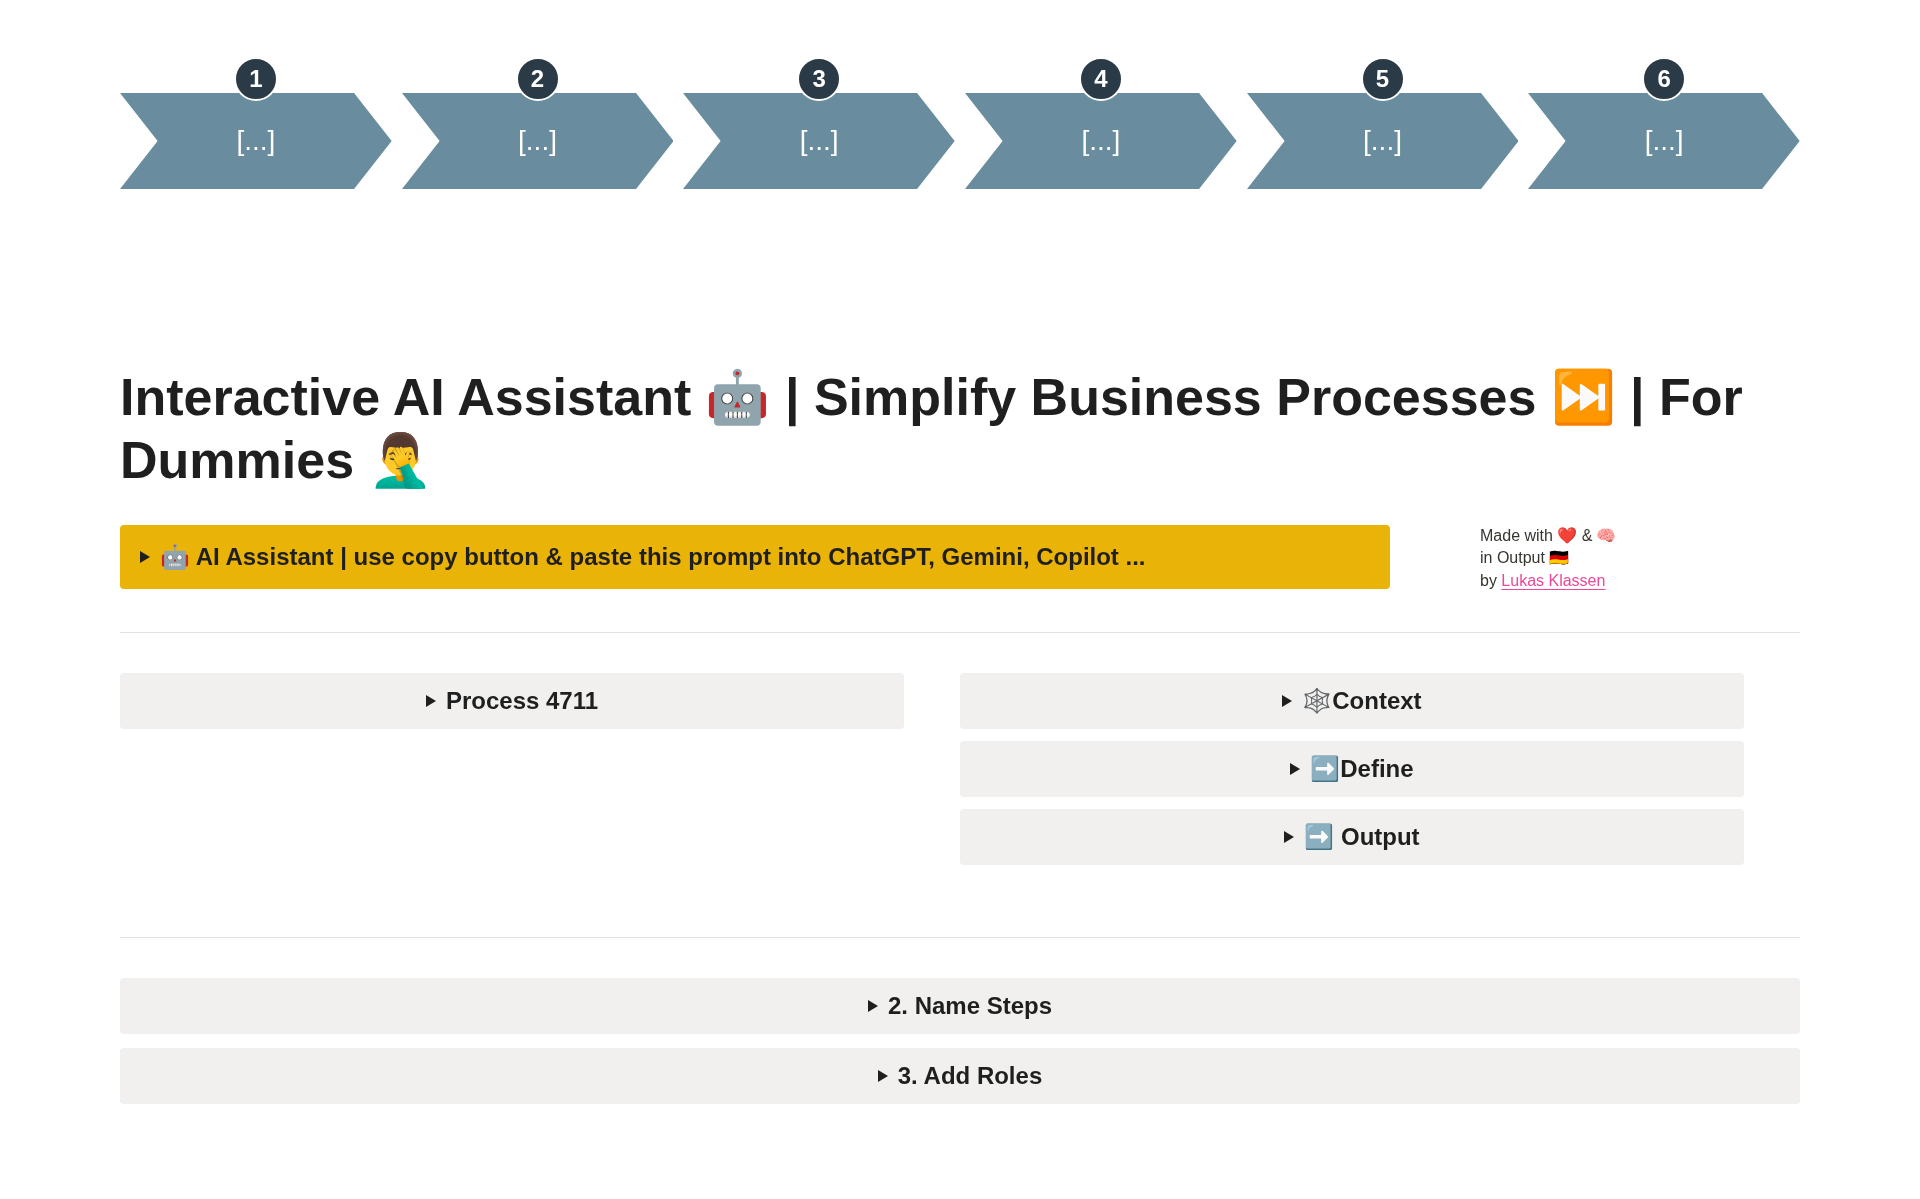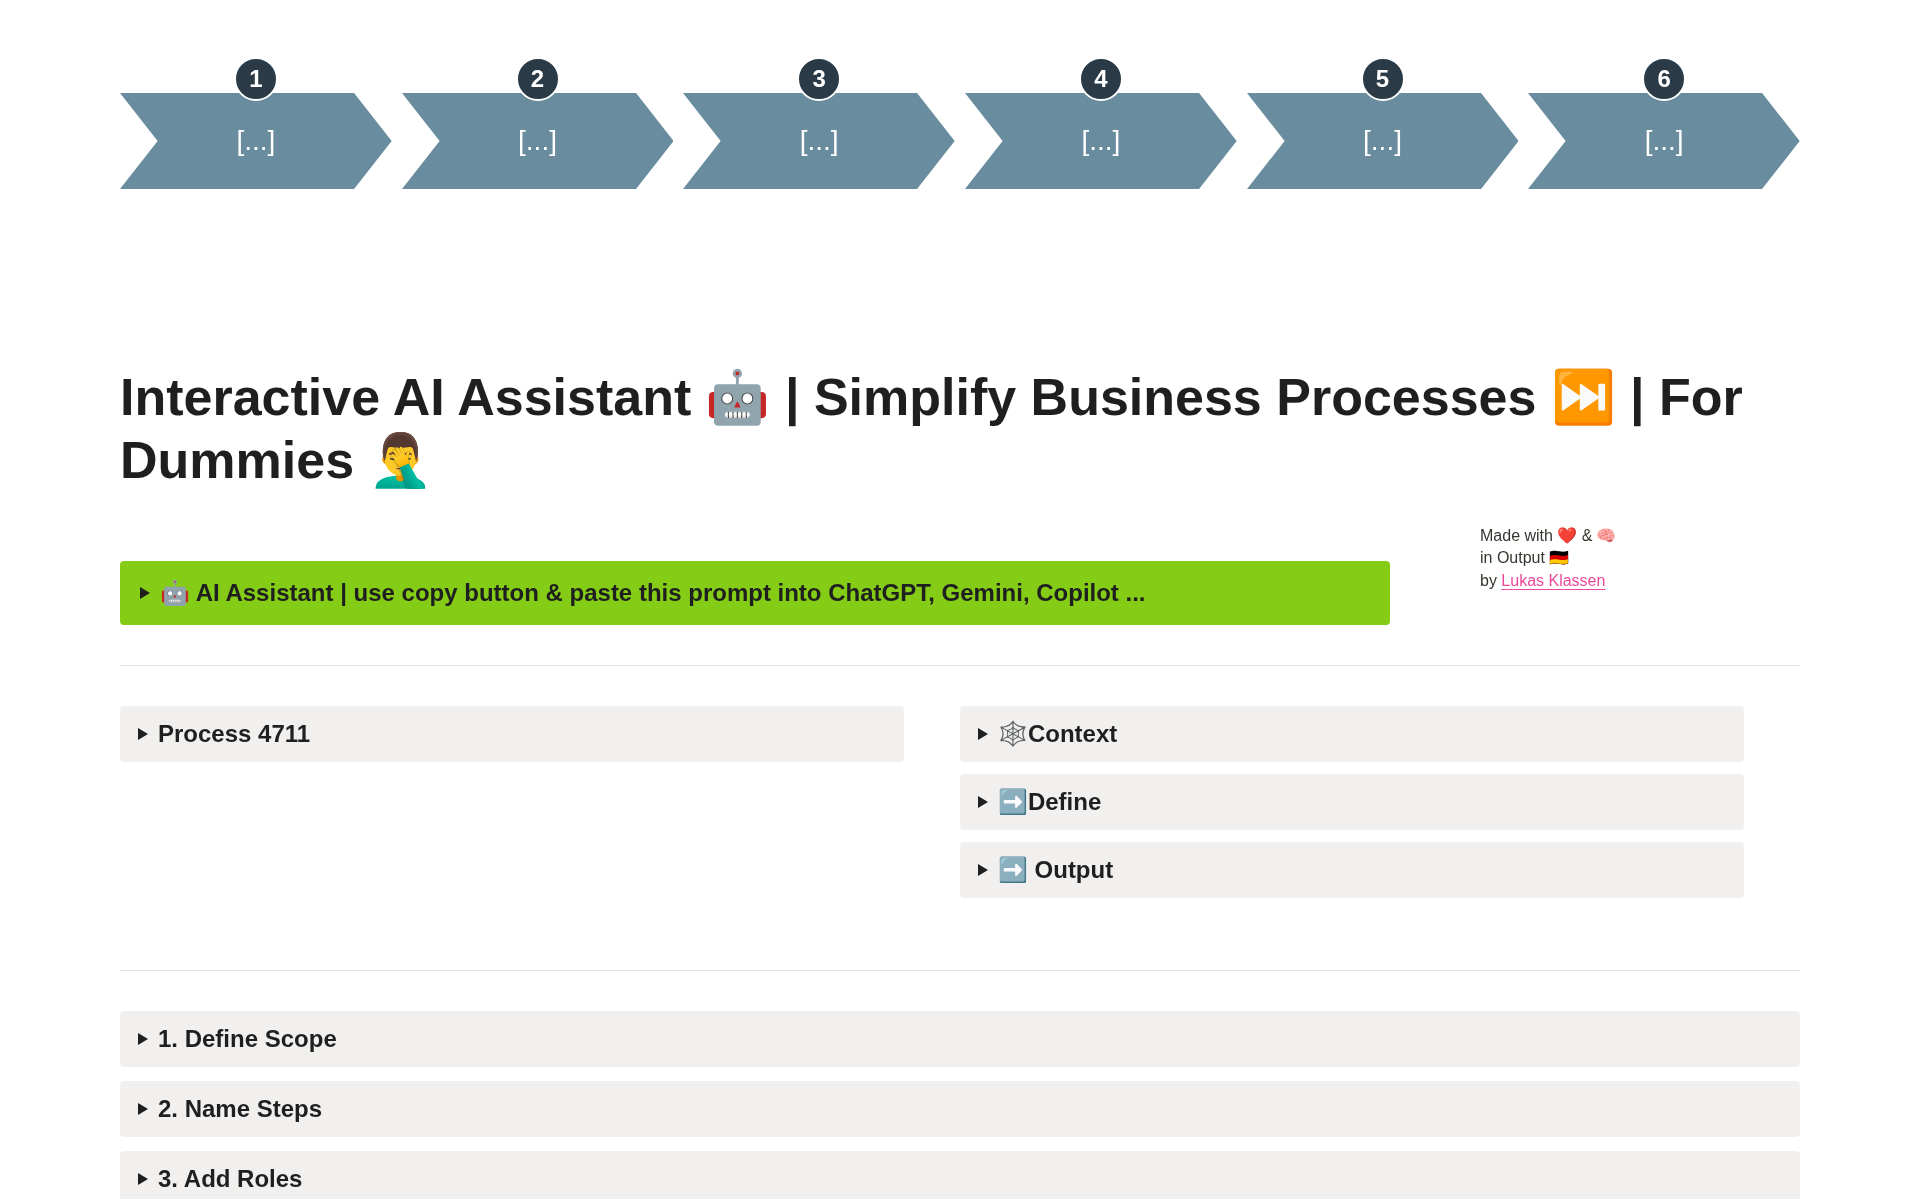--- a/index.html
+++ b/index.html
@@ -78,27 +78,26 @@
 
   
   .top-row {
     display: flex;
     gap: 60px;
     margin-top: 32px;
     align-items: flex-start;
   }
   .callout {
     flex: 0 0 1270px;
-    background: #84cc16;
+    background: #eab308;
     border-radius: 4px;
     padding: 18px 20px;
     display: flex;
     align-items: center;
     gap: 10px;
-    margin-top: 36px;
   }
   .callout .tri,
   .toggle .tri {
     width: 0; height: 0;
     border-left: 10px solid #1f1f1f;
     border-top: 6px solid transparent;
     border-bottom: 6px solid transparent;
     flex: 0 0 auto;
   }
   .callout-text {
@@ -135,20 +134,21 @@
   .mid-right { flex: 0 0 784px; }
 
   .toggle {
     background: #f1f0ee;
     border-radius: 4px;
     padding: 14px 18px;
     display: flex;
     align-items: center;
     gap: 10px;
     margin-bottom: 12px;
+    justify-content: center;
   }
   .toggle-text {
     font-size: 24px;
     font-weight: 700;
     color: #1f1f1f;
   }
 
   
   .bottom .toggle {
     width: 100%;
@@ -245,24 +245,20 @@
         <span class="toggle-text">➡️ Output</span>
       </div>
     </div>
   </div>
 
   <hr class="divider" style="margin-top:60px;">
 
   <div class="bottom">
     <div class="toggle">
       <span class="tri"></span>
-      <span class="toggle-text">1. Define Scope</span>
-    </div>
-    <div class="toggle">
-      <span class="tri"></span>
       <span class="toggle-text">2. Name Steps</span>
     </div>
     <div class="toggle">
       <span class="tri"></span>
       <span class="toggle-text">3. Add Roles</span>
     </div>
   </div>
 
 </div>
 

